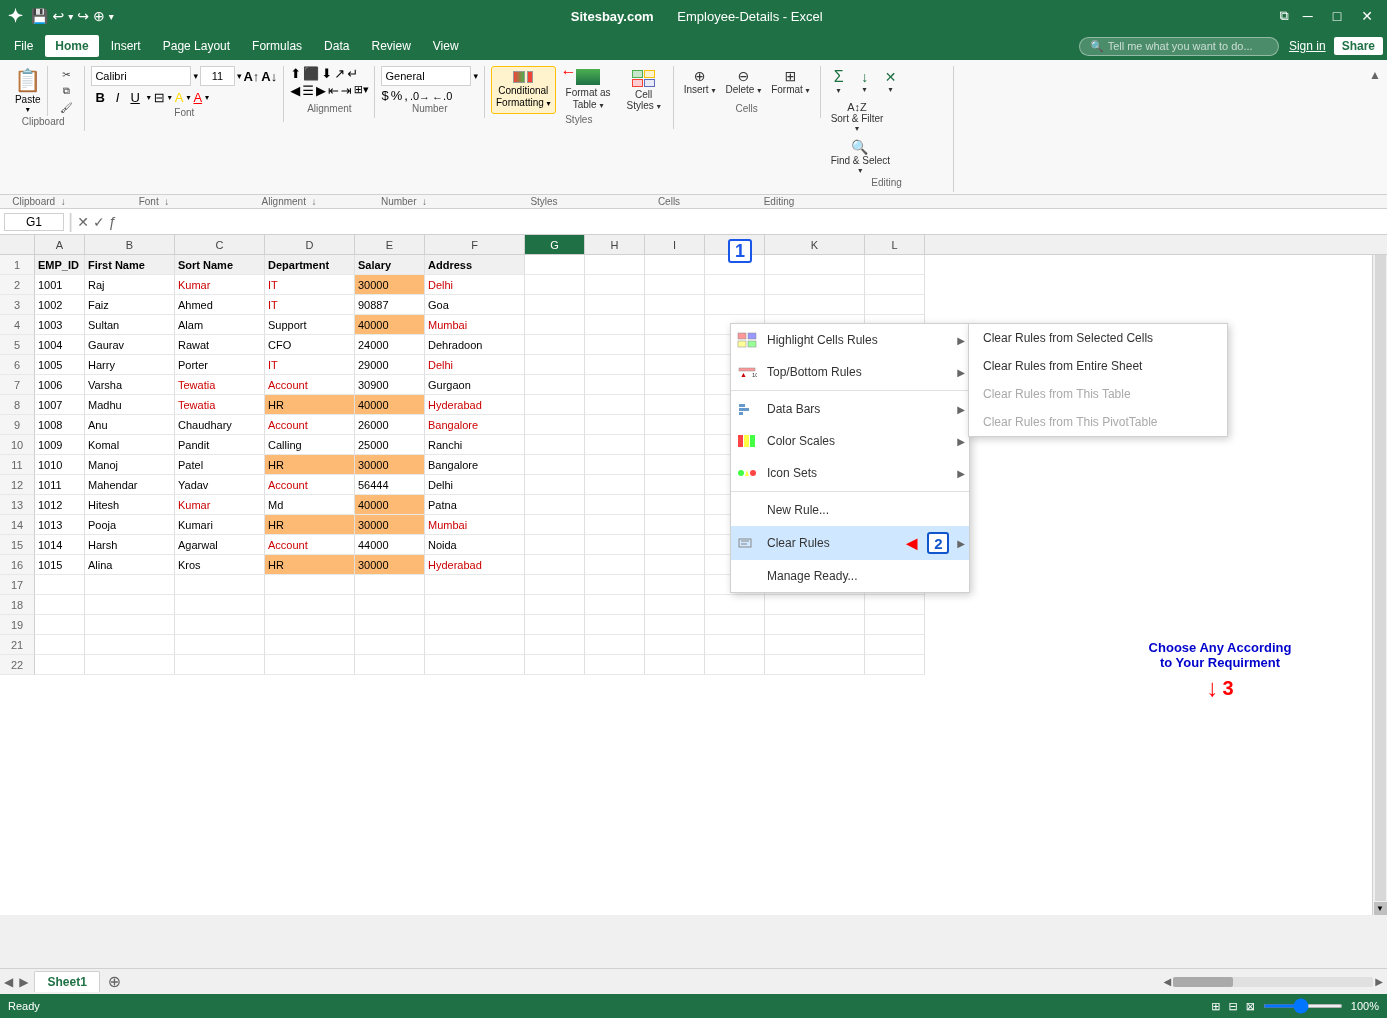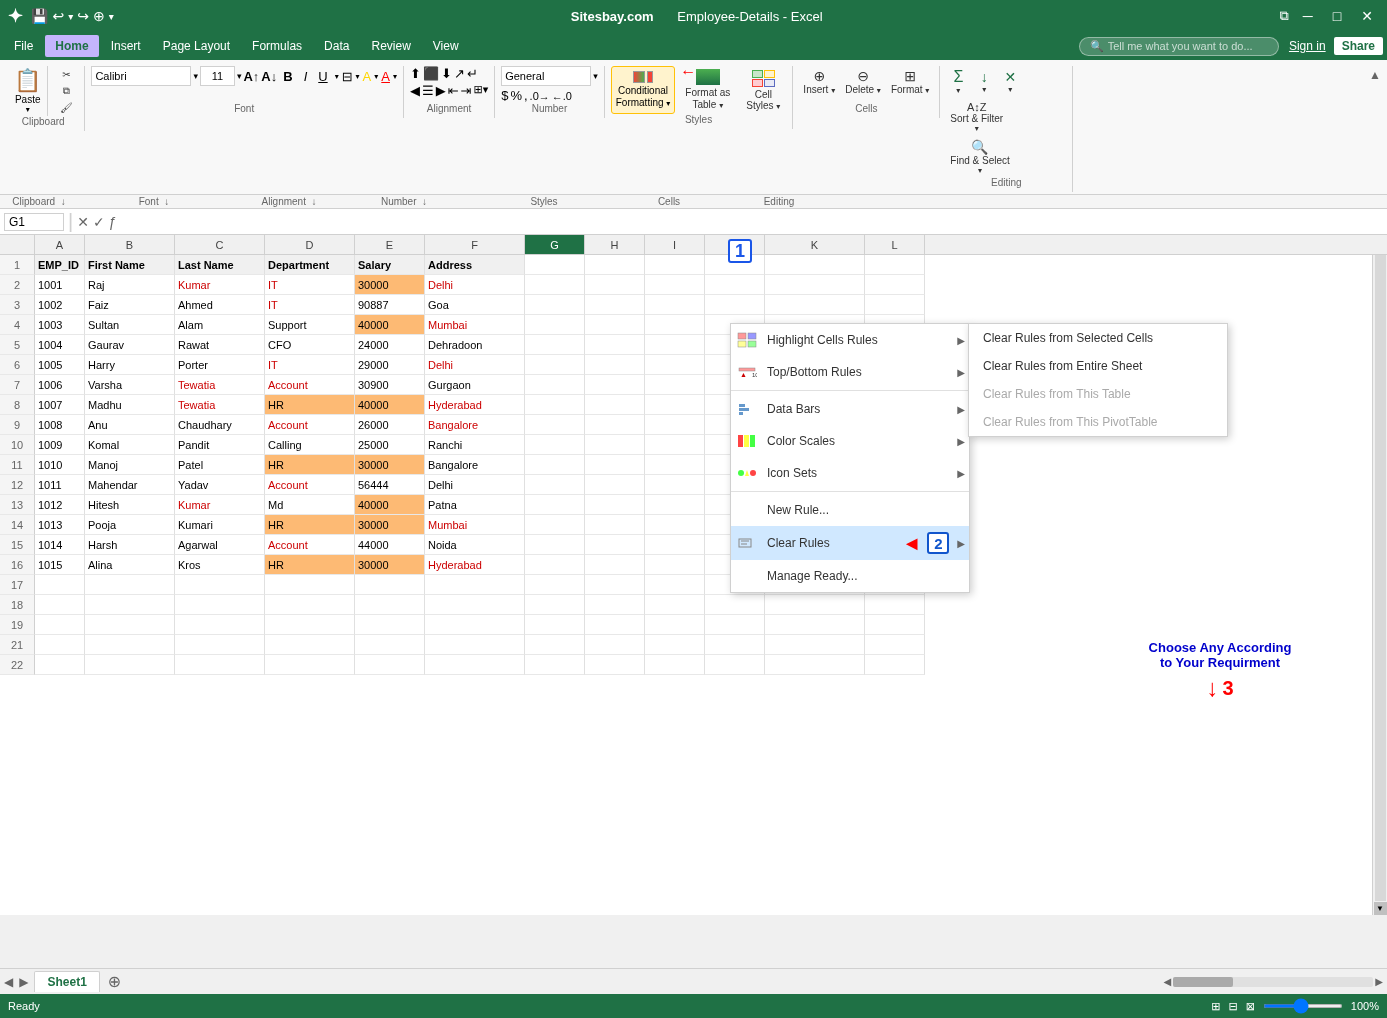--- a/index.html
+++ b/index.html
@@ -29,21 +29,21 @@
       padding: 0 4px;
       gap: 2px;
     }
     .menu-item {
       color: white;
       padding: 4px 10px;
       cursor: pointer;
       font-size: 12px;
       border-radius: 2px;
     }
-    .menu-item.active { background: #c4b5fd; color: #1f7145; font-weight: 600; }
+    .menu-item.active { background: #ffffff; color: #1f7145; font-weight: 600; }
     .menu-search {
       margin-left: auto;
       background: rgba(255,255,255,0.2);
       border: 1px solid rgba(255,255,255,0.4);
       border-radius: 12px;
       padding: 2px 10px;
       color: white;
       font-size: 11px;
       width: 200px;
       display: flex;
@@ -132,20 +132,21 @@
       display: flex;
       align-items: center;
       padding: 0 4px;
       gap: 4px;
     }
     .cell-ref {
       width: 60px;
       border: 1px solid #d0d0d0;
       padding: 1px 4px;
       font-size: 12px;
+      text-align: center;
     }
     .formula-icons { display: flex; gap: 4px; color: #666; font-size: 14px; }
     .formula-input {
       flex: 1;
       border: none;
       outline: none;
       font-size: 12px;
     }
 
     
@@ -466,21 +467,21 @@
             </div>
           <div class="ribbon-btn">
               <span>🖌</span>
             </div>
         </div>
       </div>
       <div class="ribbon-label">Clipboard</div>
     </div>
 
     <div class="ribbon-group">
-      <div style="display:flex;gap:2px;">
+      <div style="display:flex;flex-direction:column;gap:2px;">
         <div style="display:flex;gap:2px;align-items:center;">
           <input class="font-name-box" value="Calibri" type="text" style="">
           <span style="font-size:9px;cursor:pointer;">▾</span>
           <input class="font-size-box" value="11" type="text" style="">
           <span style="font-size:9px;cursor:pointer;">▾</span>
           <span style="cursor:pointer;font-size:13px;font-weight:bold;">A↑</span>
           <span style="cursor:pointer;font-size:13px;font-weight:bold;">A↓</span>
         </div>
         <div style="display:flex;gap:3px;align-items:center;">
           <span style="font-weight:bold;font-size:13px;cursor:pointer;padding:1px 3px;border:1px solid transparent;">B</span>
@@ -654,21 +655,21 @@
     <div class="col-header col-k">K</div>
     <div class="col-header col-l">L</div>
   </div>
 
   <div class="grid-body">
 
     <div class="grid-row">
       <div class="row-num">1</div>
       <div class="grid-cell col-a header-cell cell-bold">EMP_ID</div>
       <div class="grid-cell col-b header-cell cell-bold">First Name</div>
-      <div class="grid-cell col-c header-cell cell-bold">Last Name</div>
+      <div class="grid-cell col-c header-cell cell-bold">Sort Name</div>
       <div class="grid-cell col-d header-cell cell-bold">Department</div>
       <div class="grid-cell col-e header-cell cell-bold">Salary</div>
       <div class="grid-cell col-f header-cell cell-bold">Address</div>
       <div class="grid-cell col-g"></div>
       <div class="grid-cell col-h"></div>
       <div class="grid-cell col-i"></div>
       <div class="grid-cell col-j"></div>
       <div class="grid-cell col-k"></div>
       <div class="grid-cell col-l"></div>
     </div>

